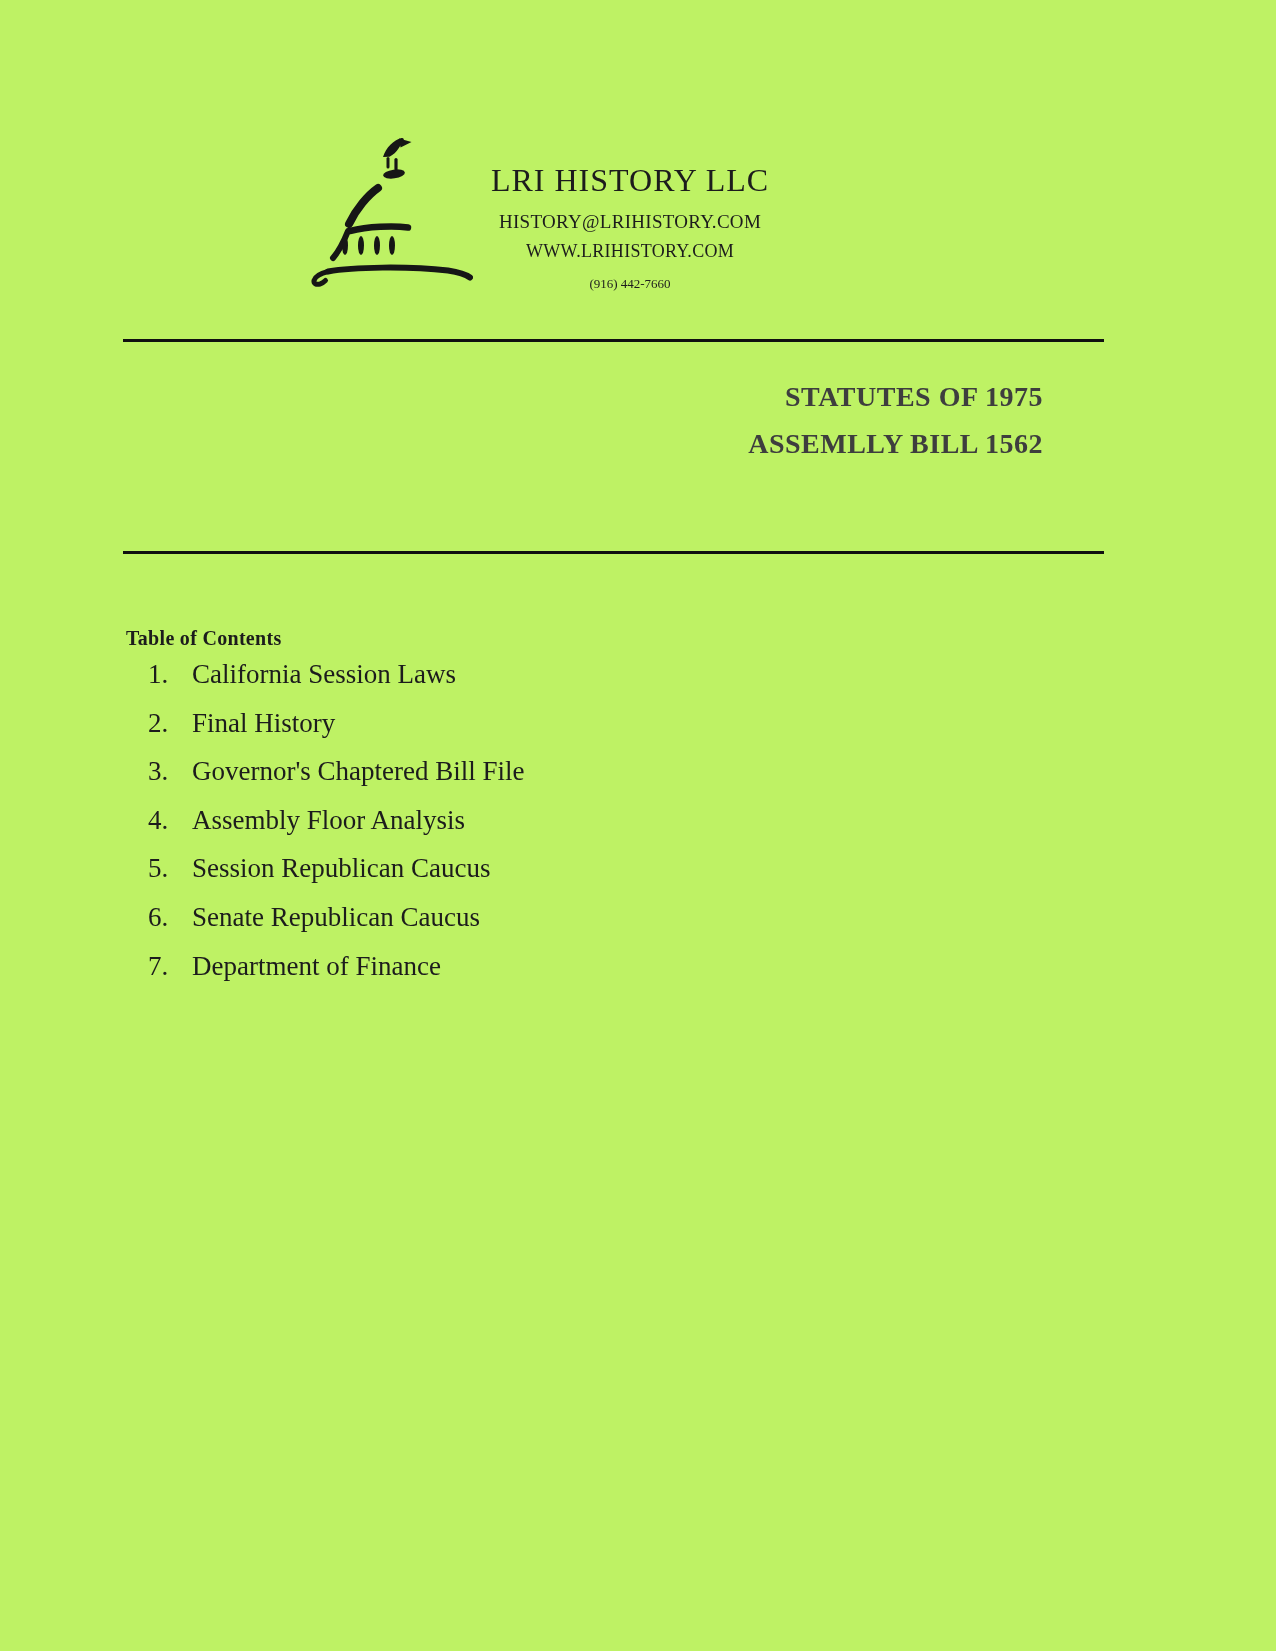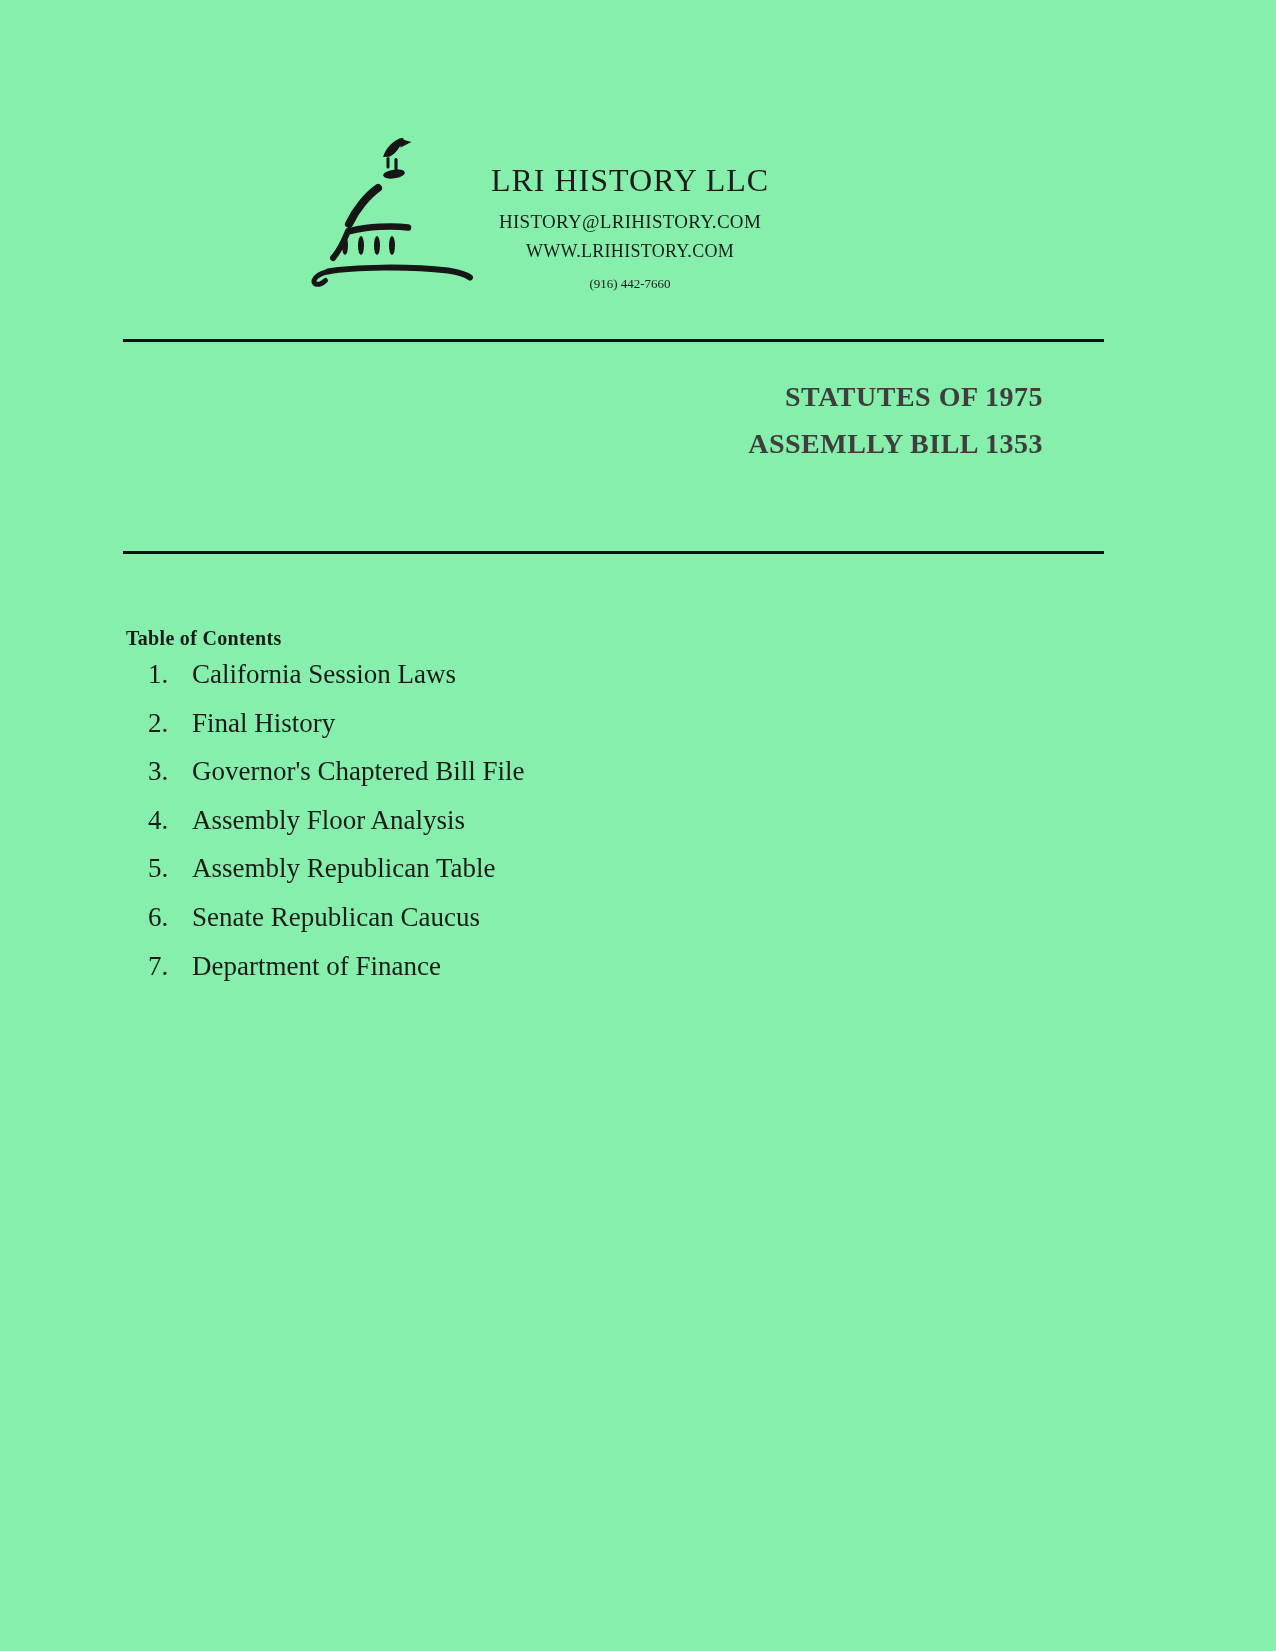--- a/index.html
+++ b/index.html
@@ -10,21 +10,21 @@
   }
   *{margin:0;padding:0;box-sizing:border-box;}
   html,body{background:#ffffff;}
   body{
     width:1276px;height:1651px;
     font-family:"Liberation Serif","DejaVu Serif",serif;
     color:var(--body-text);
     position:relative;
   }
   .page{
-    position:relative;width:1276px;height:1651px;background:#86efac;overflow:hidden;
+    position:relative;width:1276px;height:1651px;background:#bef264;overflow:hidden;
   }
   
   .logo{
     position:absolute;left:298px;top:131px;width:175px;height:160px;
   }
   .logo svg{display:block;width:100%;height:100%;}
   .company{
     position:absolute;left:450px;top:161px;width:360px;text-align:center;
     color:var(--body-text);
   }
@@ -105,21 +105,21 @@
     <div class="company-name">LRI HISTORY LLC</div>
     <div class="company-email">HISTORY@LRIHISTORY.COM</div>
     <div class="company-web">WWW.LRIHISTORY.COM</div>
     <div class="company-phone">(916) 442-7660</div>
   </div>
 
   <div class="rule rule-1"></div>
 
   <div class="statutes">
     <div>STATUTES OF 1975</div>
-    <div>ASSEMLLY BILL 1353</div>
+    <div>ASSEMLLY BILL 1562</div>
   </div>
 
   <div class="rule rule-2"></div>
 
   <div class="toc-heading">Table of Contents</div>
 
   <ol class="toc-list">
     <li class="toc-item">
       <span class="toc-num">1.</span>
       <span class="toc-label">California Session Laws</span>
@@ -131,21 +131,21 @@
     <li class="toc-item">
       <span class="toc-num">3.</span>
       <span class="toc-label">Governor's Chaptered Bill File</span>
     </li>
     <li class="toc-item">
       <span class="toc-num">4.</span>
       <span class="toc-label">Assembly Floor Analysis</span>
     </li>
     <li class="toc-item">
       <span class="toc-num">5.</span>
-      <span class="toc-label">Assembly Republican Table</span>
+      <span class="toc-label">Session Republican Caucus</span>
     </li>
     <li class="toc-item">
       <span class="toc-num">6.</span>
       <span class="toc-label">Senate Republican Caucus</span>
     </li>
     <li class="toc-item">
       <span class="toc-num">7.</span>
       <span class="toc-label">Department of Finance</span>
     </li>
   </ol>

